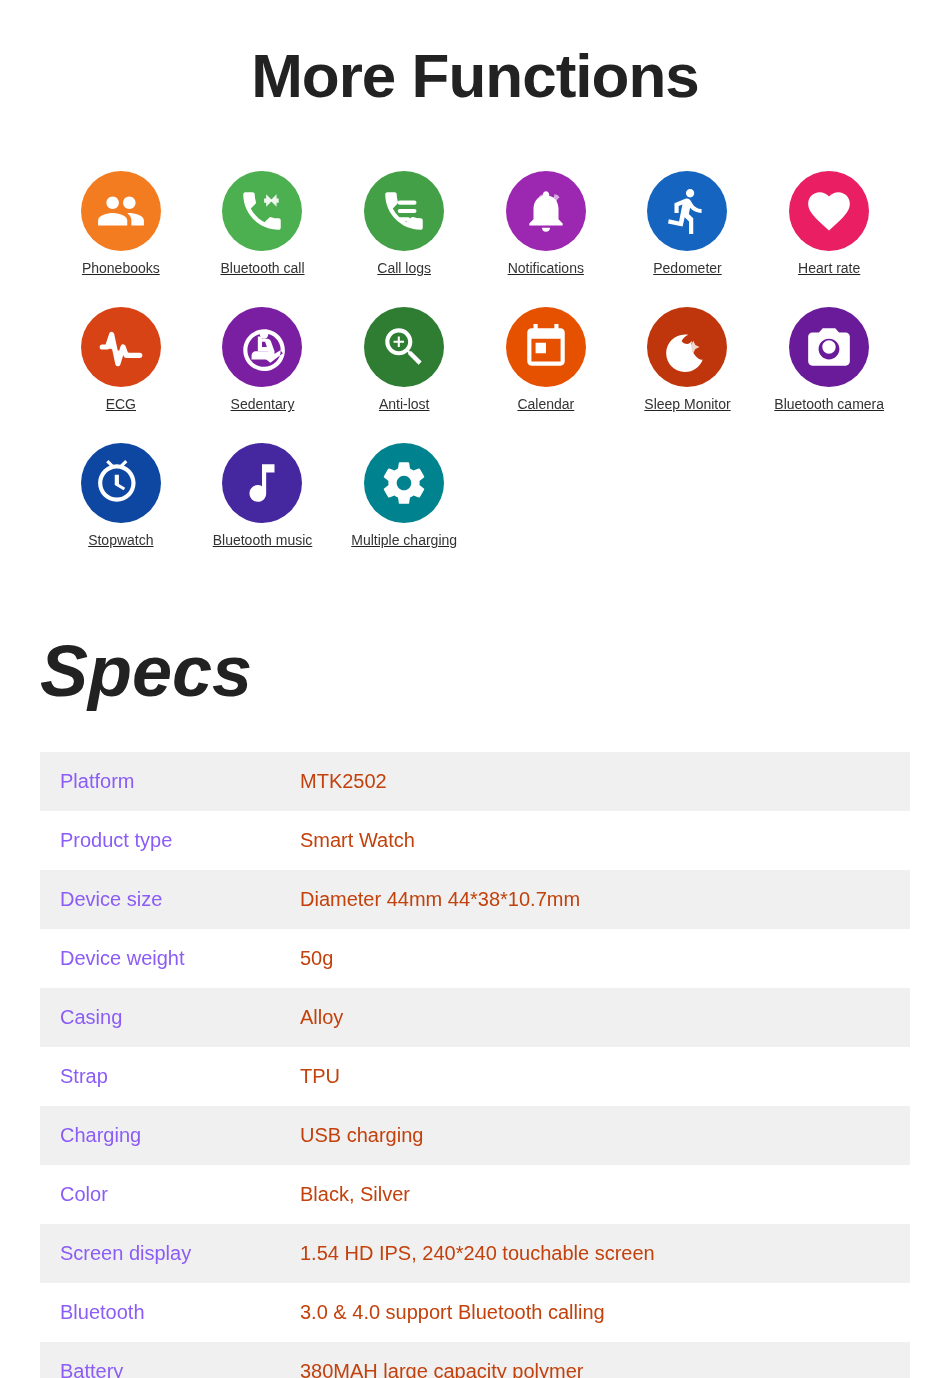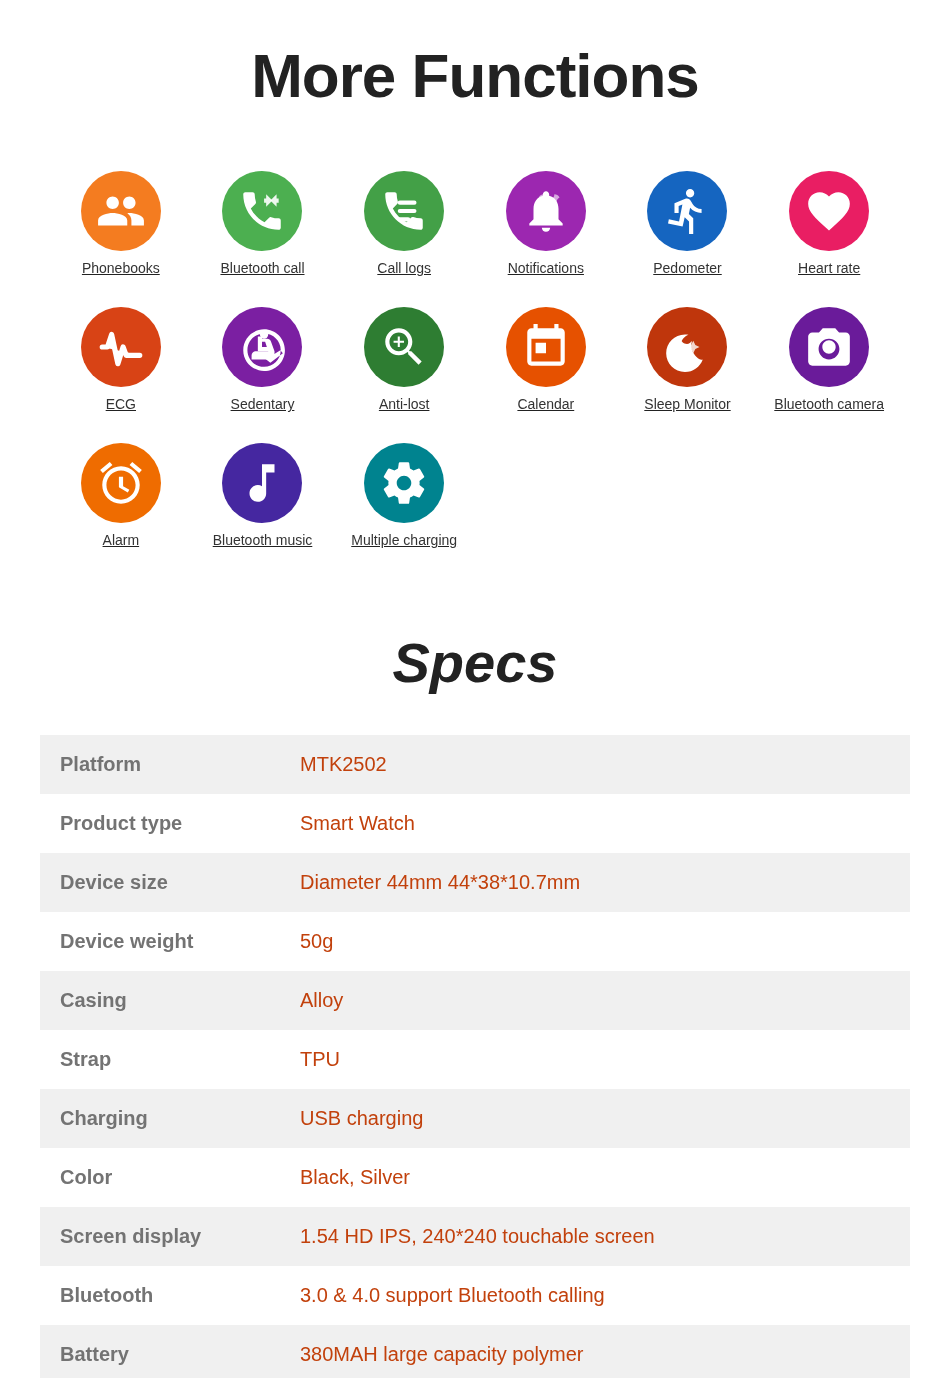--- a/index.html
+++ b/index.html
@@ -59,22 +59,21 @@
       line-height: 1.3;
     }
 
     
     .icon-orange { background: #f47c20; }
     .icon-green { background: #4caf50; }
     .icon-green2 { background: #43a047; }
 
     
     .specs-title {
-      text-align: center;
-      font-size: 56px;
+      font-size: 72px;
       font-weight: 900;
       padding: 30px 0 40px;
       font-style: italic;
     }
 
     .specs-table {
       width: 100%;
       border-collapse: collapse;
       margin-bottom: 40px;
     }
@@ -88,22 +87,22 @@
     }
 
     .specs-table td {
       padding: 18px 20px;
       font-size: 20px;
       vertical-align: middle;
     }
 
     .specs-table .spec-key {
       width: 240px;
-      color: #737373;
-      font-weight: 700;
+      color: #8b5cf6;
+      font-weight: 400;
     }
 
     .specs-table .spec-val {
       color: #c2410c;
       font-weight: 400;
     }
 
     
     .icon-svg {
       width: 50px;
@@ -234,30 +233,30 @@
     <div class="function-item">
       <div class="function-icon" style="background:#6a1b9a;">
         <svg class="icon-svg" viewBox="0 0 24 24">
             <path d="M12 15.2c-1.77 0-3.2-1.43-3.2-3.2s1.43-3.2 3.2-3.2 3.2 1.43 3.2 3.2-1.43 3.2-3.2 3.2zM9 3L7.17 5H4c-1.1 0-2 .9-2 2v12c0 1.1.9 2 2 2h16c1.1 0 2-.9 2-2V7c0-1.1-.9-2-2-2h-3.17L15 3H9zm3 15c-2.76 0-5-2.24-5-5s2.24-5 5-5 5 2.24 5 5-2.24 5-5 5z"></path>
             <path d="M18 8l1.5-1.5 1.5 1.5-1.5 1.5z" fill="white" opacity="0.8"></path>
           </svg>
       </div>
       <span class="function-label">Bluetooth camera</span>
     </div>
 
-
-
-    <div class="function-item">
-      <div class="function-icon" style="background:#ef6c00;">
-        <svg class="icon-svg" viewBox="0 0 24 24">
-            <path d="M22 5.72l-4.6-3.86-1.29 1.53 4.6 3.86L22 5.72zM7.88 3.39L6.6 1.86 2 5.71l1.29 1.53 4.59-3.85zM12 4c-4.97 0-9 4.03-9 9s4.02 9 9 9c4.97 0 9-4.03 9-9s-4.03-9-9-9zm0 16c-3.87 0-7-3.13-7-7s3.13-7 7-7 7 3.13 7 7-3.13 7-7 7zm1-11h-2v5l4.25 2.52.75-1.23-3-1.79V9z"></path>
-          </svg>
-      </div>
-      <span class="function-label">Alarm</span>
-    </div>
+    <div class="function-item">
+      <div class="function-icon" style="background:#0d47a1;">
+        <svg class="icon-svg" viewBox="0 0 24 24">
+            <path d="M15.07 1.98l-1.06-1.06-2.83 2.83 1.06 1.06 2.83-2.83zM5.95.93L4.89 1.99l2.83 2.83 1.06-1.06L5.95.93zM10 3c-4.97 0-9 4.03-9 9s4.02 9 9 9c4.97 0 9-4.03 9-9s-4.03-9-9-9zm0 16c-3.87 0-7-3.13-7-7s3.13-7 7-7 7 3.13 7 7-3.13 7-7 7zm1-11H9v5l4.25 2.52.75-1.23-3-1.79V8z"></path>
+          </svg>
+      </div>
+      <span class="function-label">Stopwatch</span>
+    </div>
+
+
 
     <div class="function-item">
       <div class="function-icon" style="background:#4527a0;">
         <svg class="icon-svg" viewBox="0 0 24 24">
             <path d="M12 3v10.55c-.59-.34-1.27-.55-2-.55-2.21 0-4 1.79-4 4s1.79 4 4 4 4-1.79 4-4V7h4V3h-6z"></path>
           </svg>
       </div>
       <span class="function-label">Bluetooth music</span>
     </div>
 

